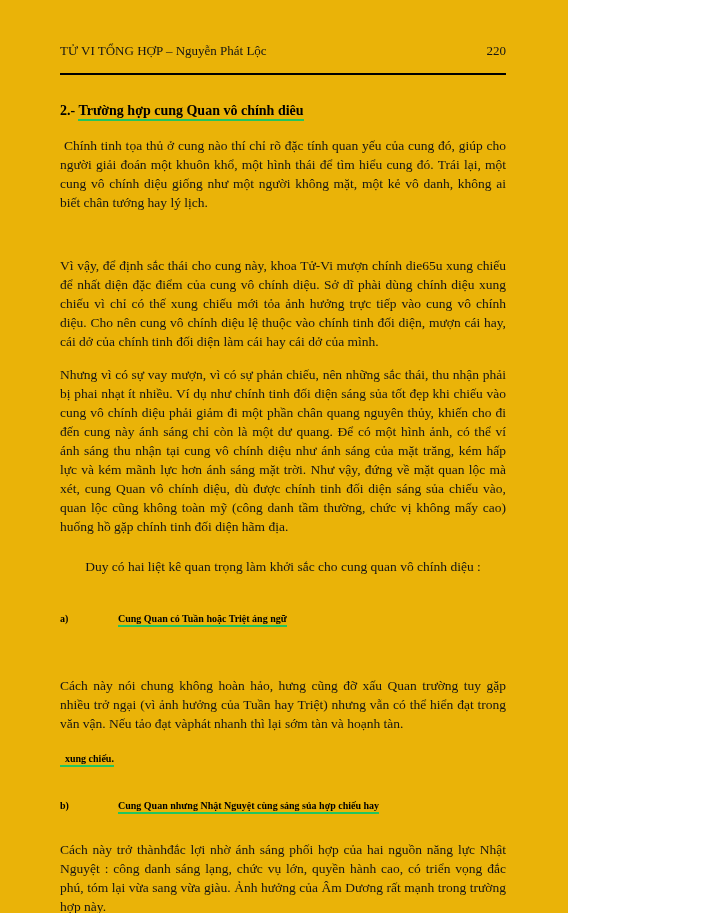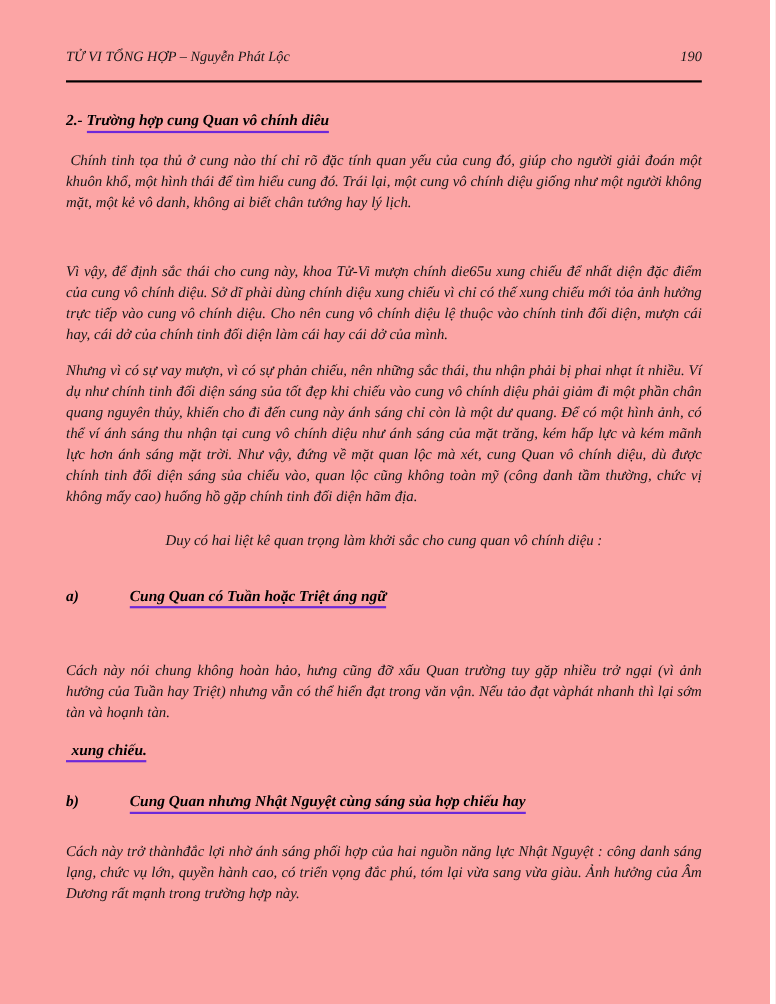--- a/index.html
+++ b/index.html
@@ -1,24 +1,23 @@
 <!DOCTYPE html>
 <html><head>
 <meta charset="utf-8">
 <style>
   html, body { margin: 0; padding: 0; background: #ffffff; }
   .page {
     position: relative;
-    width: 700px;
+    width: 568px;
     height: 913px;
-    background: #fca5a5;
+    background: #eab308;
     overflow: hidden;
     font-family: "Liberation Serif", "DejaVu Serif", serif;
     color: #111111;
-    font-style: italic;
   }
   .content {
     margin-left: 60px;
     margin-right: 62px;
   }
   .header-row {
     display: flex;
     justify-content: space-between;
     align-items: baseline;
     padding-top: 42px;
@@ -32,36 +31,36 @@
     margin: 14px 0 0 0;
   }
   .section-heading {
     margin-top: 26px;
     font-size: 14px;
     font-weight: bold;
     line-height: 19px;
     color: #000000;
   }
   .u {
-    border-bottom: 2px solid #6d28d9;
+    border-bottom: 2px solid #22c55e;
     padding-bottom: 1px;
   }
   .para {
     font-size: 13.5px;
     line-height: 19px;
     text-align: justify;
     text-justify: inter-word;
     color: #141414;
   }
   .p1 { margin-top: 16px; text-indent: 4px; }
   .p2 { margin-top: 44px; }
   .p3 { }
   .p4 { margin-top: 21px; text-align: center; }
   .item-heading {
-    font-size: 14px;
+    font-size: 10px;
     font-weight: bold;
     line-height: 19px;
     color: #000000;
   }
   .item-a { margin-top: 33px; }
   .p5 { margin-top: 48px; }
   .item-b { margin-top: 28px; }
   .item-b-line2 { margin-top: 16px; }
   .item-b-line2 .u { padding-left: 5px; }
   .p6 { margin-top: 25px; }
@@ -72,21 +71,21 @@
   }
 </style>
 </head>
 <body>
 
 <div class="page">
   <div class="content">
 
     <div class="header-row">
       <span>TỬ VI TỔNG HỢP – Nguyễn Phát Lộc</span>
-      <span>190</span>
+      <span>220</span>
     </div>
 
     <hr class="header-rule">
 
     <div class="section-heading"><span>2.- </span><span class="u">Trường hợp cung Quan vô chính diêu</span></div>
 
     <p class="para p1">Chính tinh tọa thủ ở cung nào thí chỉ rõ đặc tính quan yếu của cung đó, giúp cho người giải đoán một khuôn khổ, một hình thái để tìm hiểu cung đó. Trái lại, một cung vô chính diệu giống như một người không mặt, một kẻ vô danh, không ai biết chân tướng hay lý lịch.</p>
 
     <p class="para p2">Vì vậy, để định sắc thái cho cung này, khoa Tử-Vi mượn chính die65u xung chiếu để nhất diện đặc điểm của cung vô chính diệu. Sở dĩ phài dùng chính diệu xung chiếu vì chỉ có thế xung chiếu mới tỏa ảnh hưởng trực tiếp vào cung vô chính diệu. Cho nên cung vô chính diệu lệ thuộc vào chính tinh đối diện, mượn cái hay, cái dở của chính tinh đối diện làm cái hay cái dở của mình.</p>
 

